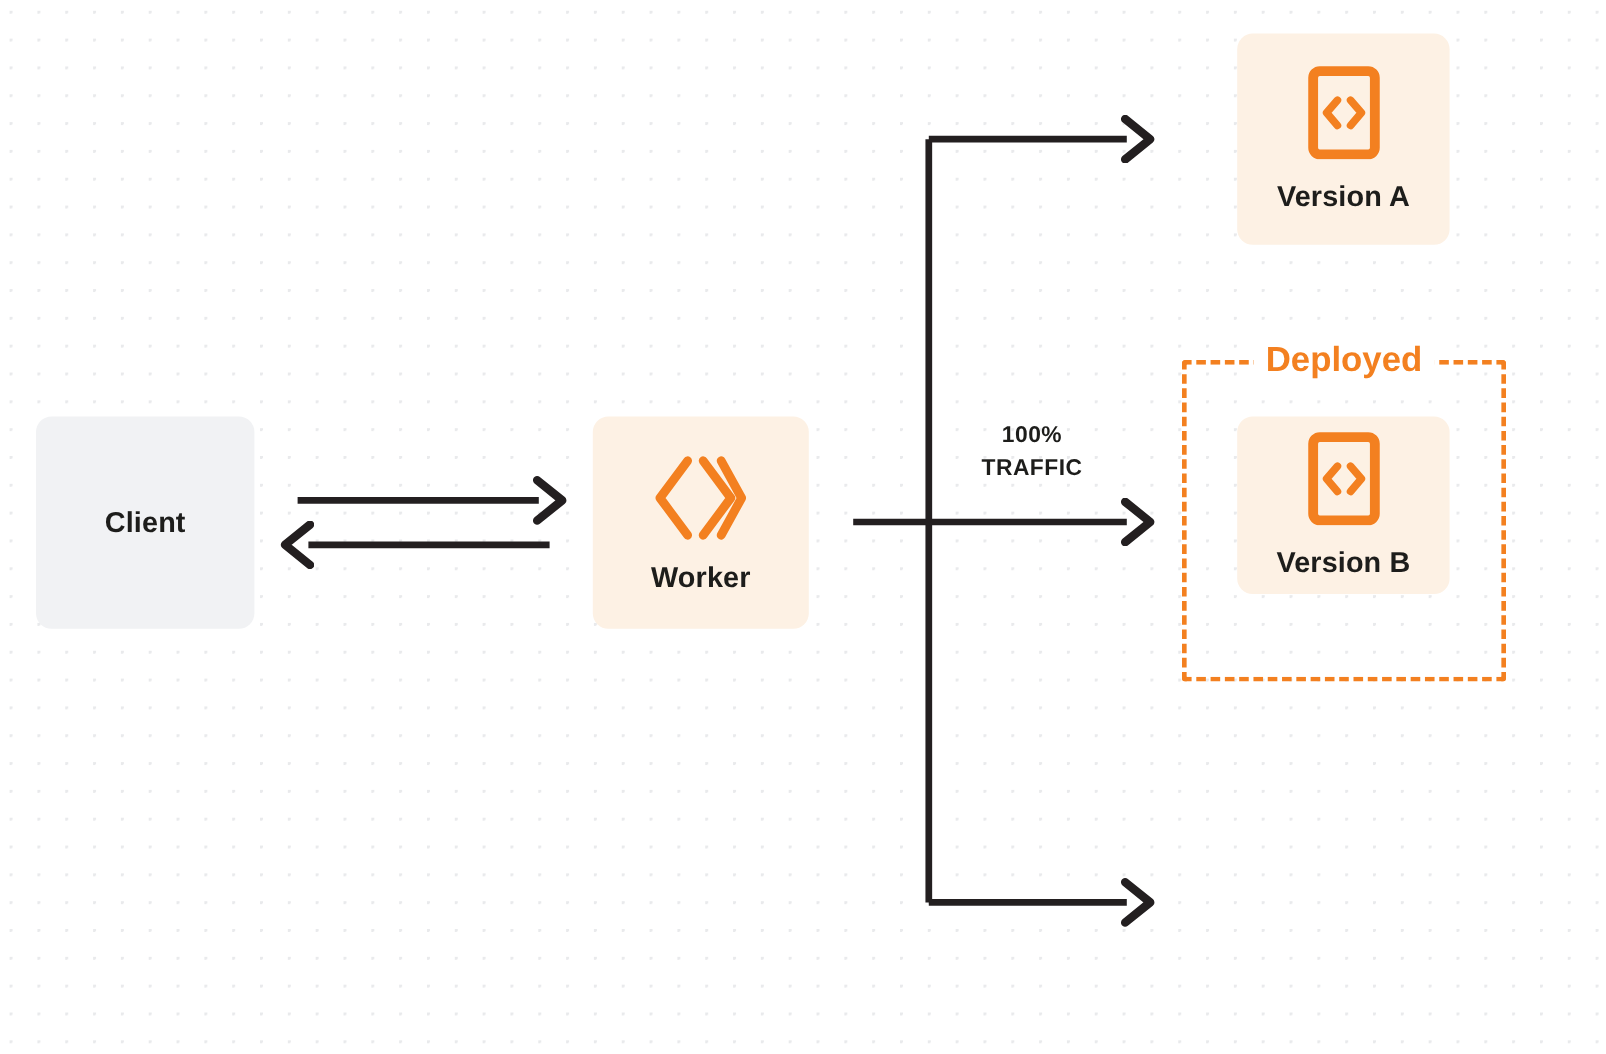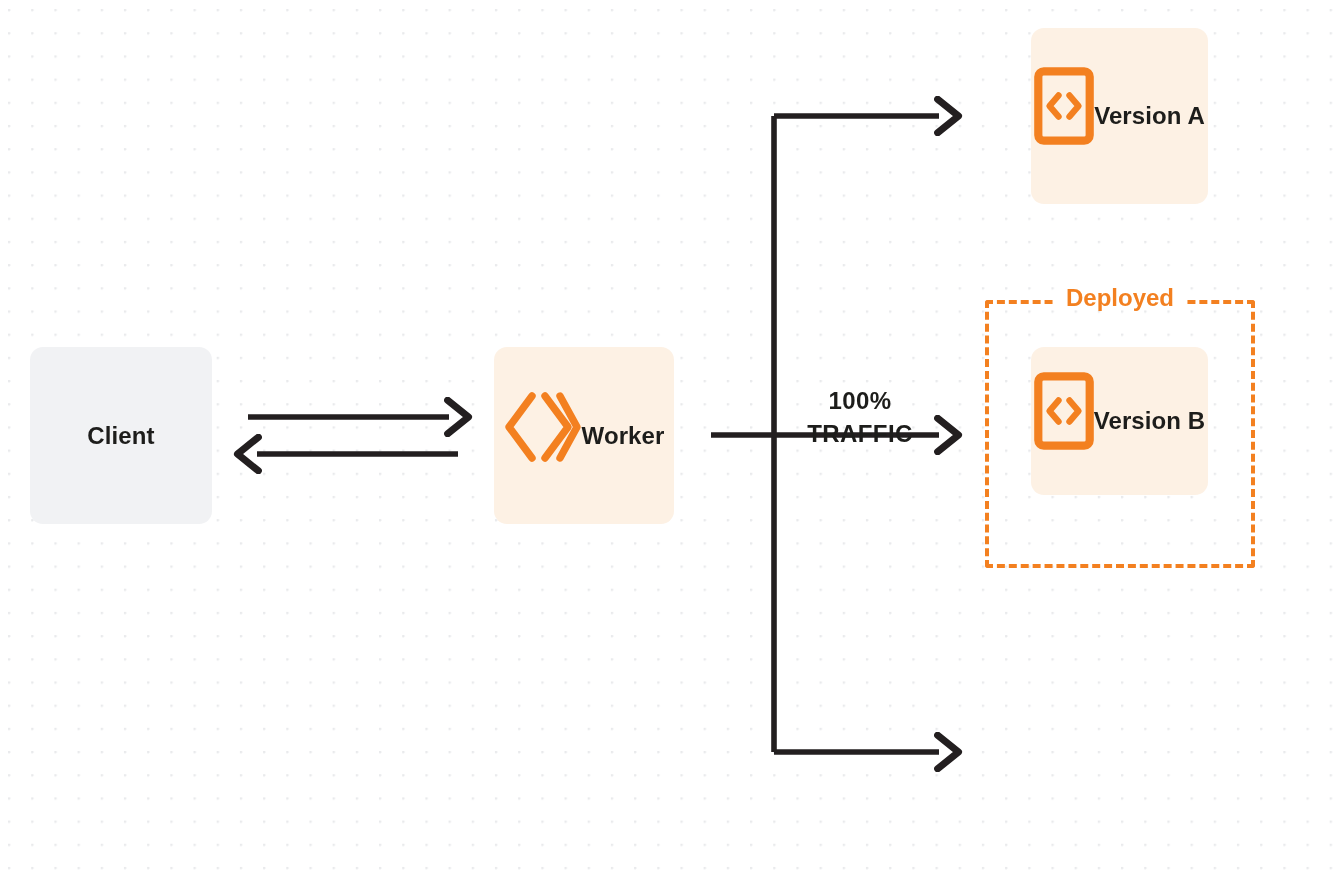--- a/index.html
+++ b/index.html
@@ -22,21 +22,21 @@
     background-color: #ffffff;
     background-image: radial-gradient(circle at 1px 1px, #e9eaec 1.35px, transparent 1.6px);
     background-size: 23.2px 23.2px;
     background-position: 8px 9px;
   }
 
   
   .node {
     position: absolute;
     display: flex;
-    flex-direction: row;
+    flex-direction: column;
     align-items: center;
     justify-content: center;
     border-radius: 13px;
   }
 
   .node-client {
     background: #f1f2f4;
   }
 
   .node-warm {
@@ -66,21 +66,21 @@
     border-radius: 3px;
   }
 
   .deployed-label {
     position: absolute;
     top: -18px;
     left: 50%;
     transform: translateX(-50%);
     background: #ffffff;
     padding: 0 10px;
-    font-size: 24px;
+    font-size: 29px;
     font-weight: 700;
     color: #f38020;
     line-height: 1;
     white-space: nowrap;
   }
 
   
   #connectors {
     position: absolute;
     top: 0;
@@ -90,27 +90,26 @@
     pointer-events: none;
   }
 
   
   .traffic-label {
     position: absolute;
     display: flex;
     flex-direction: column;
     align-items: center;
     gap: 9px;
-    font-size: 24px;
+    font-size: 19px;
     font-weight: 700;
     color: #1d1d1b;
     letter-spacing: 0.4px;
     line-height: 1;
     white-space: nowrap;
-    margin-top: 36px;
   }
 </style>
 </head>
 <body>
 
 <div id="canvas">
 
   <svg id="connectors" viewBox="0 0 1338 878" width="1338" height="878">
     <defs>
       <marker id="arrowR" viewBox="0 0 12 12" refX="1.4" refY="6" markerWidth="7.2" markerHeight="7.2" orient="auto-start-reverse">

